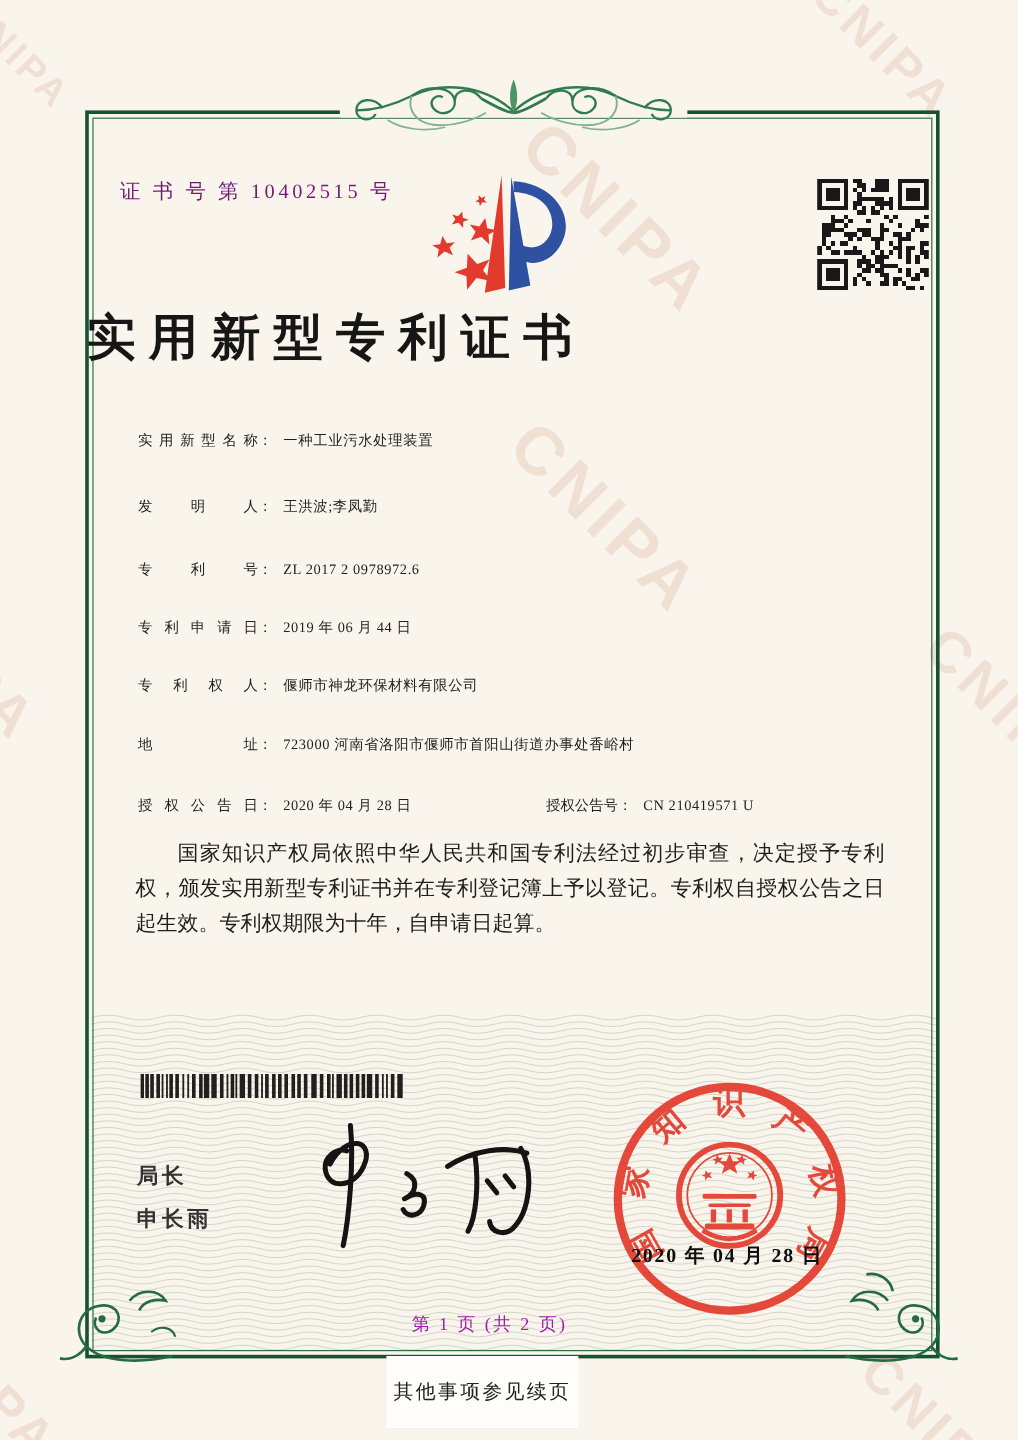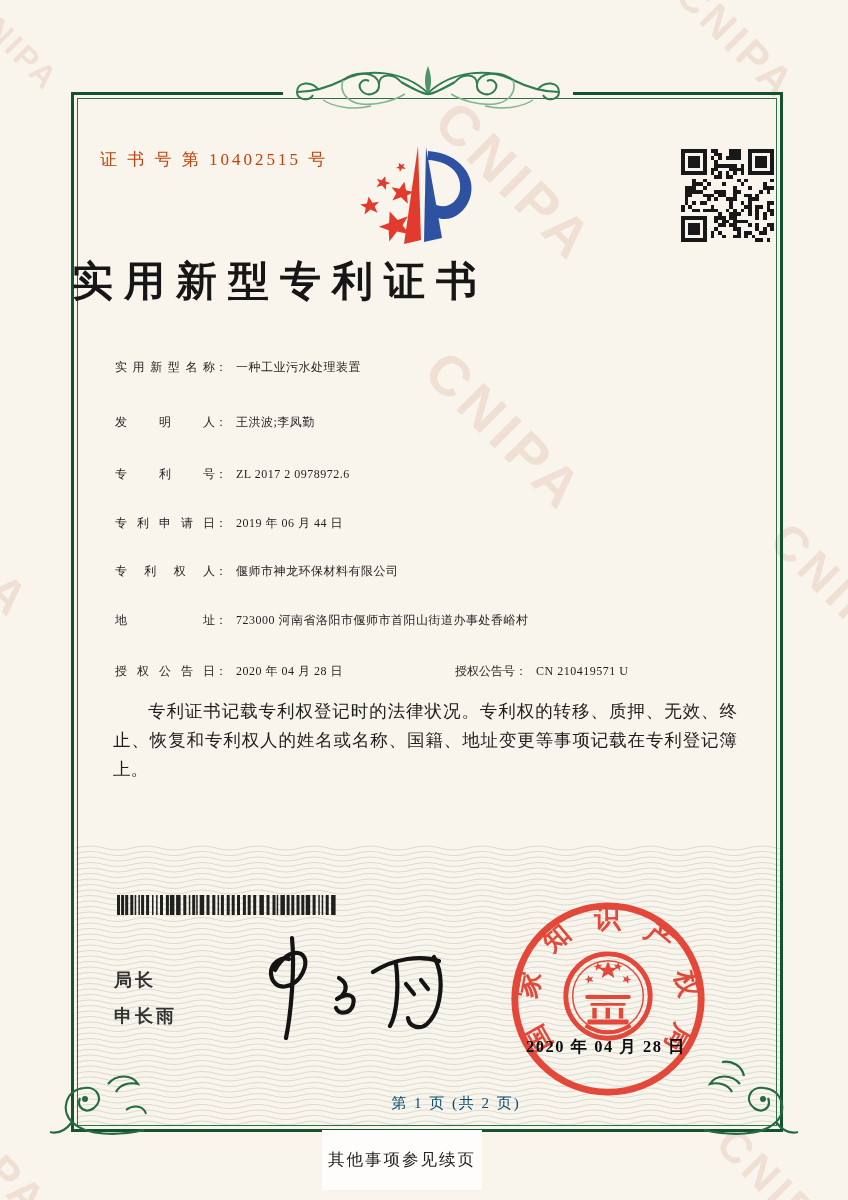--- a/index.html
+++ b/index.html
@@ -11,21 +11,21 @@
       transform:rotate(45deg);transform-origin:left top;white-space:nowrap;z-index:1;user-select:none;}
   
   #waves{position:absolute;left:76px;top:844px;z-index:1;}
   #waves path{fill:none;stroke:rgba(122,152,128,0.34);stroke-width:.8;}
   
   .frame{position:absolute;left:71px;top:92px;width:706px;height:1034px;
          border:3.5px solid #14532f;z-index:2;}
   .frame::after{content:"";position:absolute;inset:3px;border:1.2px solid #2d6e47;}
   .ornament{position:absolute;z-index:3;}
   
-  .certno{position:absolute;left:100px;top:148px;font-size:17px;letter-spacing:3px;color:#c2410c;z-index:4;}
+  .certno{position:absolute;left:100px;top:148px;font-size:17px;letter-spacing:3px;color:#701a75;z-index:4;}
   #logo{position:absolute;left:338px;top:140px;z-index:4;}
   #qr{position:absolute;left:681px;top:149px;z-index:4;background:#faf5ec;}
   #qr rect{fill:#181818;shape-rendering:crispEdges;}
   .title{position:absolute;left:72px;top:254px;width:706px;text-align:left;
          font-size:41px;font-weight:700;letter-spacing:11px;color:#161616;z-index:4;}
   
   .row{position:absolute;left:115px;font-size:12px;color:#1f1f1f;z-index:4;white-space:nowrap;}
   .flabel{display:inline-block;width:100px;text-align:justify;text-align-last:justify;}
   .colon{display:inline-block;width:14px;}
   .fval{margin-left:7px;letter-spacing:.5px;}
@@ -41,21 +41,21 @@
   .sig-label{position:absolute;left:114px;font-size:18px;letter-spacing:3px;color:#333;
              font-family:"Liberation Sans","DejaVu Sans",sans-serif;font-weight:700;z-index:4;}
   #signature{position:absolute;left:237px;top:928px;z-index:4;}
   #signature path{fill:none;stroke:#141414;stroke-width:4.2;stroke-linecap:round;stroke-linejoin:round;}
   
   #seal{position:absolute;left:505px;top:896px;z-index:5;}
   .seal-date{position:absolute;left:520px;top:1036px;width:172px;text-align:center;z-index:6;
              font-size:16.5px;letter-spacing:1.5px;color:#0d0d0d;font-weight:600;}
   
   .pageinfo{position:absolute;left:72px;top:1094px;width:672px;text-align:center;
-            font-size:15px;letter-spacing:2px;color:#0c4a6e;z-index:4;padding-left:48px;}
+            font-size:15px;letter-spacing:2px;color:#a21caf;z-index:4;}
   .footnote{position:absolute;left:322px;top:1130px;width:160px;height:60px;background:#fefdfb;
             z-index:4;display:flex;align-items:center;justify-content:center;
             font-size:16.5px;letter-spacing:2px;color:#222;box-shadow:0 0 2px rgba(0,0,0,0.04);}
 </style>
 </head>
 <body>
 
 <div class="wm" style="left:-14px;top:-8px;font-size:32px">CNIPA</div>
 <div class="wm" style="left:700px;top:-30px;font-size:42px">CNIPA</div>
 <div class="wm" style="left:468px;top:88px;font-size:56px">CNIPA</div>
@@ -476,21 +476,21 @@
   <span class="flabel">地址</span><span class="colon">：</span><span class="fval">723000 河南省洛阳市偃师市首阳山街道办事处香峪村</span>
 </div>
 <div class="row" style="top:663px">
   <span class="flabel">授权公告日</span><span class="colon">：</span><span class="fval">2020 年 04 月 28 日</span>
   <span class="pair2">
     <span>授权公告号</span><span class="colon">：</span><span class="fval">CN 210419571 U</span>
   </span>
 </div>
 
 <div class="paras">
-  <p>专利证书记载专利权登记时的法律状况。专利权的转移、质押、无效、终止、恢复和专利权人的姓名或名称、国籍、地址变更等事项记载在专利登记簿上。</p>
+  <p>国家知识产权局依照中华人民共和国专利法经过初步审查，决定授予专利权，颁发实用新型专利证书并在专利登记簿上予以登记。专利权自授权公告之日起生效。专利权期限为十年，自申请日起算。</p>
 </div>
 
 <svg id="barcode" width="222" height="20">
     <rect x="0.0" y="0" width="3" height="20"></rect>
     <rect x="4.1" y="0" width="3" height="20"></rect>
     <rect x="8.2" y="0" width="3" height="20"></rect>
     <rect x="13.3" y="0" width="3" height="20"></rect>
     <rect x="17.7" y="0" width="1.5" height="20"></rect>
     <rect x="21.4" y="0" width="1.5" height="20"></rect>
     <rect x="24.1" y="0" width="3" height="20"></rect>

